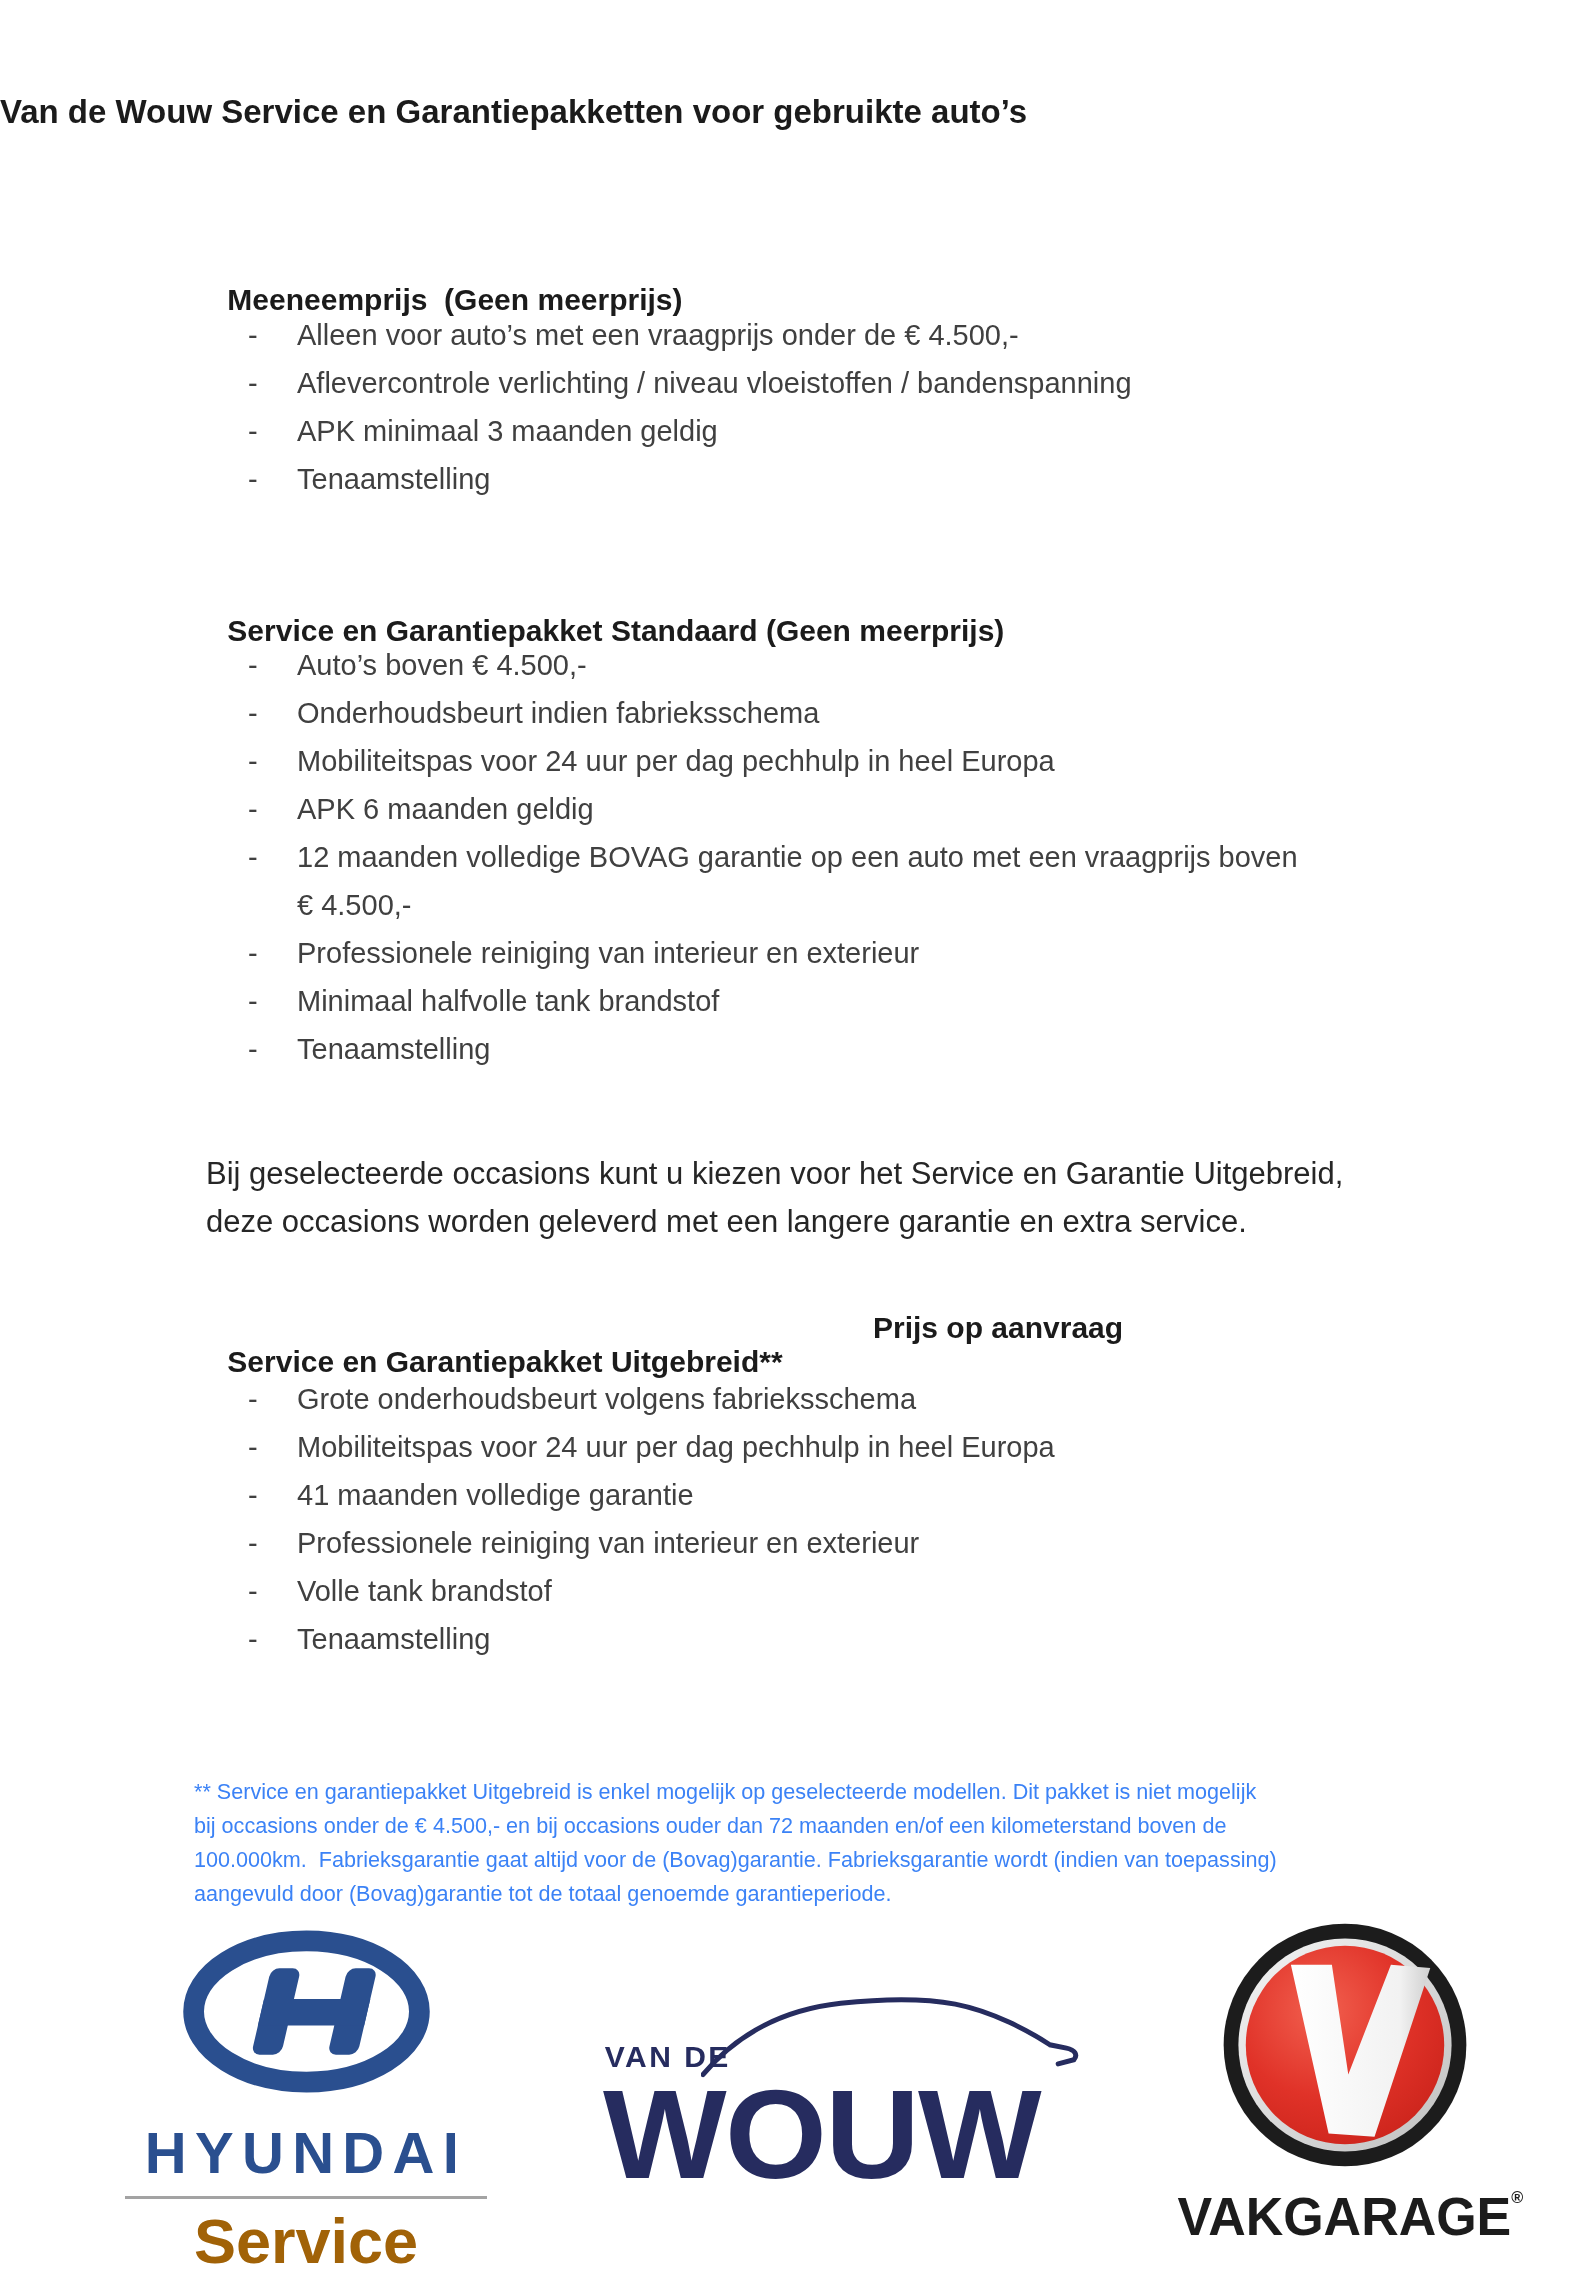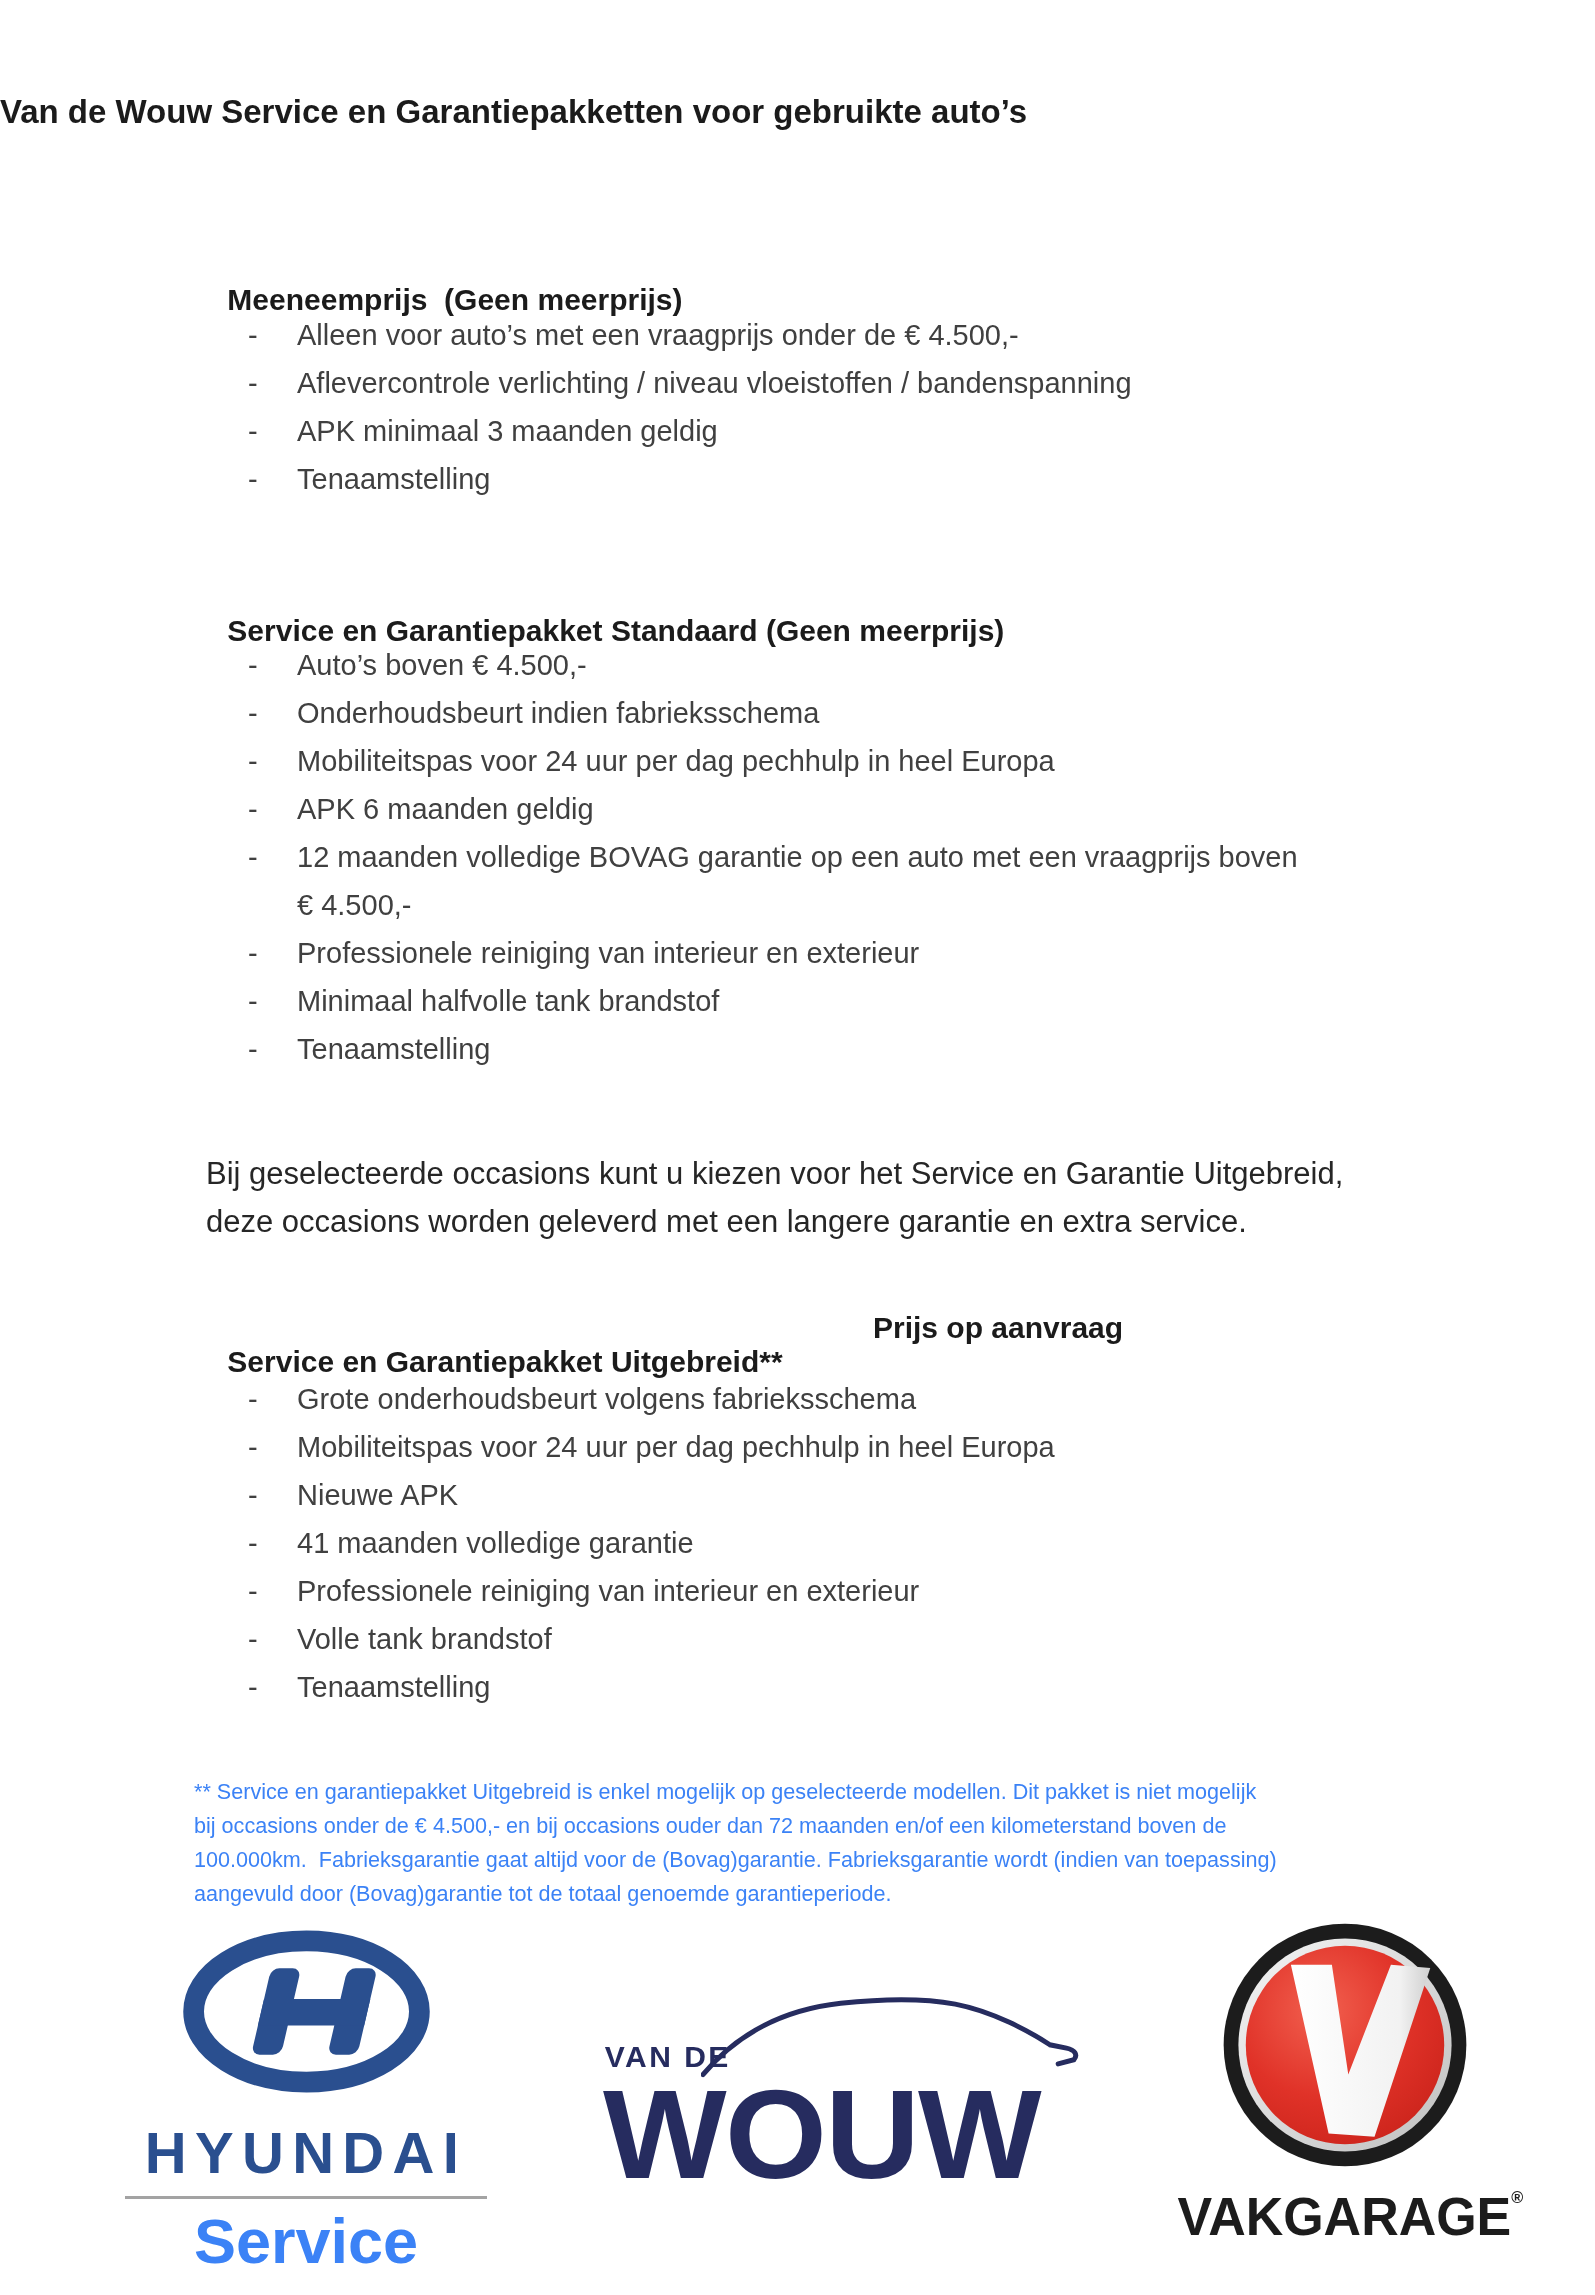--- a/index.html
+++ b/index.html
@@ -53,21 +53,21 @@
   
   .logo-hyundai{
     position:absolute; left:125px; top:1930px; width:362px; text-align:center;
   }
   .logo-hyundai svg{display:block; margin:0 auto;}
   .hy-word{
     margin-top:26px; font-size:58px; font-weight:bold; letter-spacing:8.3px;
     color:#2a4f8f; white-space:nowrap;
   }
   .hy-divider{width:362px; height:2.5px; background:#a3a3a3; margin:10px auto 6.6px;}
-  .hy-service{font-size:63px; font-weight:bold; color:#3b82f6;}
+  .hy-service{font-size:63px; font-weight:bold; color:#a16207;}
 
   .logo-wouw{
     position:absolute; left:603px; top:1990px; width:499px; height:233px;
     color:#262c5f;
   }
   .logo-wouw .car{position:absolute; left:98px; top:5px;}
   .wouw-top{
     position:absolute; left:1.7px; top:50px;
     font-size:30px; font-weight:bold; letter-spacing:2.5px; white-space:nowrap;
   }
@@ -122,21 +122,20 @@
   <div class="para">Bij geselecteerde occasions kunt u kiezen voor het Service en Garantie Uitgebreid,
 deze occasions worden geleverd met een langere garantie en extra service.</div>
 
   <div class="sec-heading" id="h3">
     <span>Service en Garantiepakket Uitgebreid**</span>
     <span class="h-right">Prijs op aanvraag</span>
   </div>
   <ul class="blist" id="ul3">
     <li>Grote onderhoudsbeurt volgens fabrieksschema</li>
     <li>Mobiliteitspas voor 24 uur per dag pechhulp in heel Europa</li>
-    <li>Nieuwe APK</li>
     <li>41 maanden volledige garantie</li>
     <li>Professionele reiniging van interieur en exterieur</li>
     <li>Volle tank brandstof</li>
     <li>Tenaamstelling</li>
   </ul>
 
   <div class="footnote">** Service en garantiepakket Uitgebreid is enkel mogelijk op geselecteerde modellen. Dit pakket is niet mogelijk
 bij occasions onder de € 4.500,- en bij occasions ouder dan 72 maanden en/of een kilometerstand boven de
 100.000km.  Fabrieksgarantie gaat altijd voor de (Bovag)garantie. Fabrieksgarantie wordt (indien van toepassing)
 aangevuld door (Bovag)garantie tot de totaal genoemde garantieperiode.</div>

